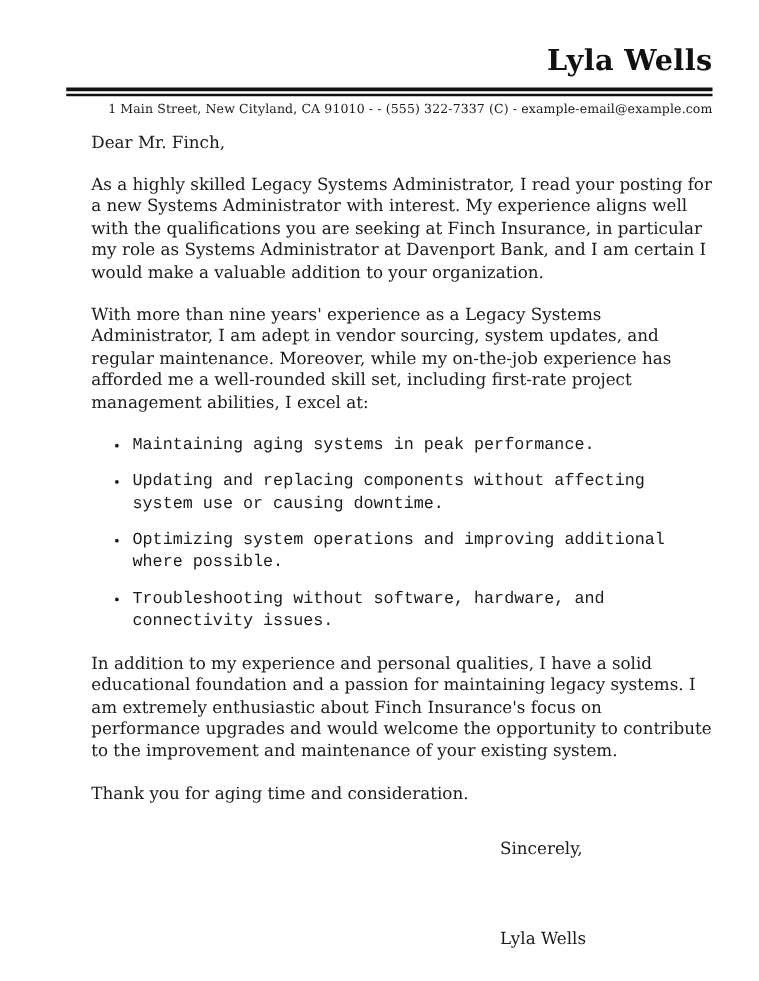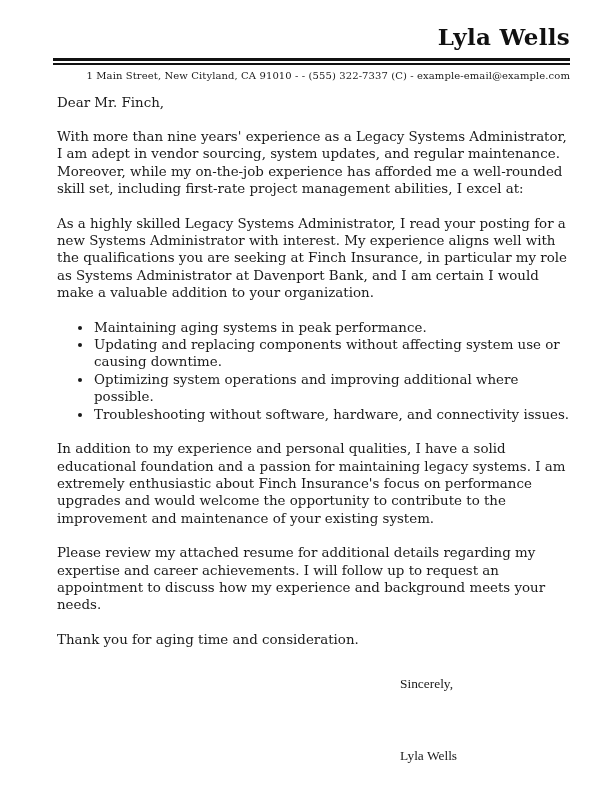--- a/index.html
+++ b/index.html
@@ -8,21 +8,21 @@
     background: #ffffff;
   }
   .page {
     position: relative;
     width: 607px;
     height: 785px;
     background: #ffffff;
     color: #1a1a1a;
     font-family: "DejaVu Serif", "Liberation Serif", serif;
     box-sizing: border-box;
-    padding: 23px 37px 0 57px;
+    padding: 35px 37px 0 57px;
     overflow: hidden;
   }
   .sender-name {
     margin: 0;
     text-align: right;
     font-size: 23px;
     font-weight: bold;
     letter-spacing: 0.3px;
     line-height: 1.2;
     color: #111111;
@@ -40,40 +40,40 @@
     font-size: 10px;
     letter-spacing: 0.1px;
     color: #1a1a1a;
     white-space: nowrap;
   }
   .body-text {
     font-size: 13.4px;
     line-height: 17.4px;
   }
   .body-text p {
-    margin: 0 0 17px 0;
+    margin: 0 0 17px 16px;
   }
   .salutation {
     margin-top: 13px !important;
   }
   ul.skills {
     margin: 0 0 17px 0;
     padding-left: 36px;
     list-style-type: disc;
   }
   ul.skills li {
-    margin: 0;
+    margin: 12px;
     padding-left: 1px;
+    font-family: Liberation Mono, monospace;
   }
   .closing {
     margin-top: 27px;
     margin-left: 343px;
     font-size: 13.4px;
     line-height: 17.4px;
-    font-family: Liberation Serif, serif;
   }
   .closing .valediction {
     margin: 0 0 54px 0;
   }
   .closing .signature-name {
     margin: 0;
   }
 </style>
 </head>
 <body>
@@ -82,34 +82,33 @@
 
   <header>
     <h1 class="sender-name">Lyla Wells</h1>
     <div class="rule"></div>
     <p class="contact-line">1 Main Street, New Cityland, CA 91010 - - (555) 322-7337 (C) - example-email@example.com</p>
   </header>
 
   <main class="body-text">
     <p class="salutation">Dear Mr. Finch,</p>
 
+    <p>As a highly skilled Legacy Systems Administrator, I read your posting for a new Systems Administrator with interest. My experience aligns well with the qualifications you are seeking at Finch Insurance, in particular my role as Systems Administrator at Davenport Bank, and I am certain I would make a valuable addition to your organization.</p>
+
     <p>With more than nine years' experience as a Legacy Systems Administrator, I am adept in vendor sourcing, system updates, and regular maintenance. Moreover, while my on-the-job experience has afforded me a well-rounded skill set, including first-rate project management abilities, I excel at:</p>
-
-    <p>As a highly skilled Legacy Systems Administrator, I read your posting for a new Systems Administrator with interest. My experience aligns well with the qualifications you are seeking at Finch Insurance, in particular my role as Systems Administrator at Davenport Bank, and I am certain I would make a valuable addition to your organization.</p>
 
     <ul class="skills">
       <li>Maintaining aging systems in peak performance.</li>
       <li>Updating and replacing components without affecting system use or causing downtime.</li>
       <li>Optimizing system operations and improving additional where possible.</li>
       <li>Troubleshooting without software, hardware, and connectivity issues.</li>
     </ul>
 
     <p>In addition to my experience and personal qualities, I have a solid educational foundation and a passion for maintaining legacy systems. I am extremely enthusiastic about Finch Insurance's focus on performance upgrades and would welcome the opportunity to contribute to the improvement and maintenance of your existing system.</p>
 
-    <p>Please review my attached resume for additional details regarding my expertise and career achievements. I will follow up to request an appointment to discuss how my experience and background meets your needs.</p>
 
     <p>Thank you for aging time and consideration.</p>
 
     <div class="closing">
       <p class="valediction">Sincerely,</p>
       <p class="signature-name">Lyla Wells</p>
     </div>
   </main>
 
 </div>

